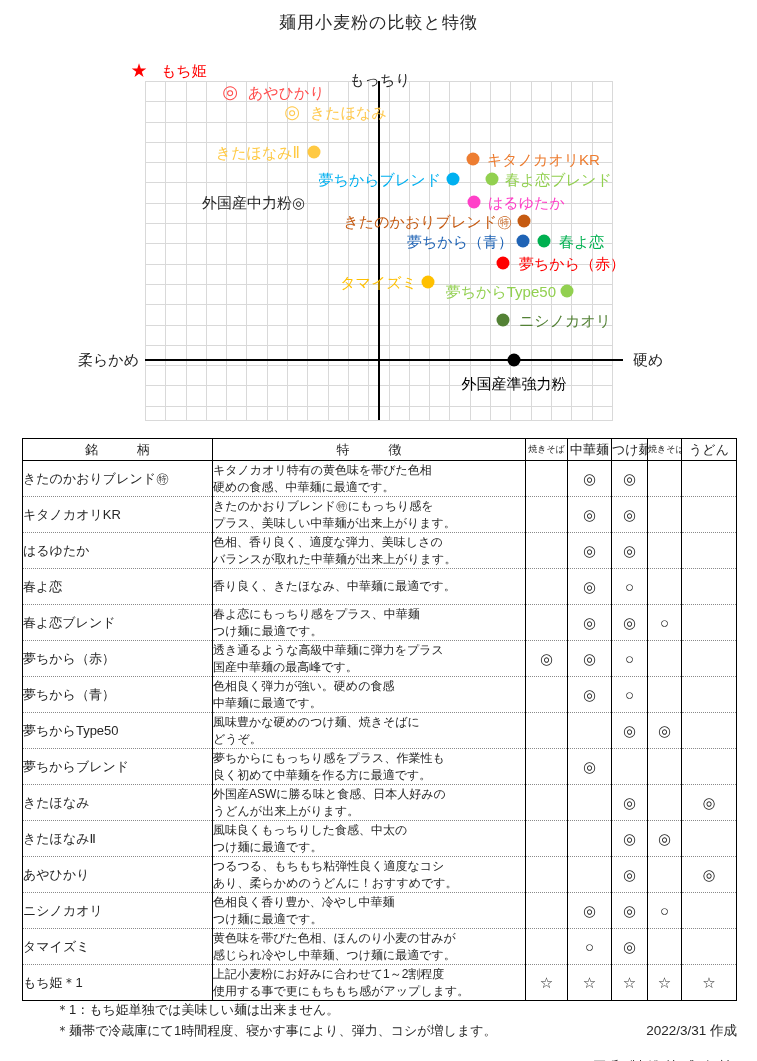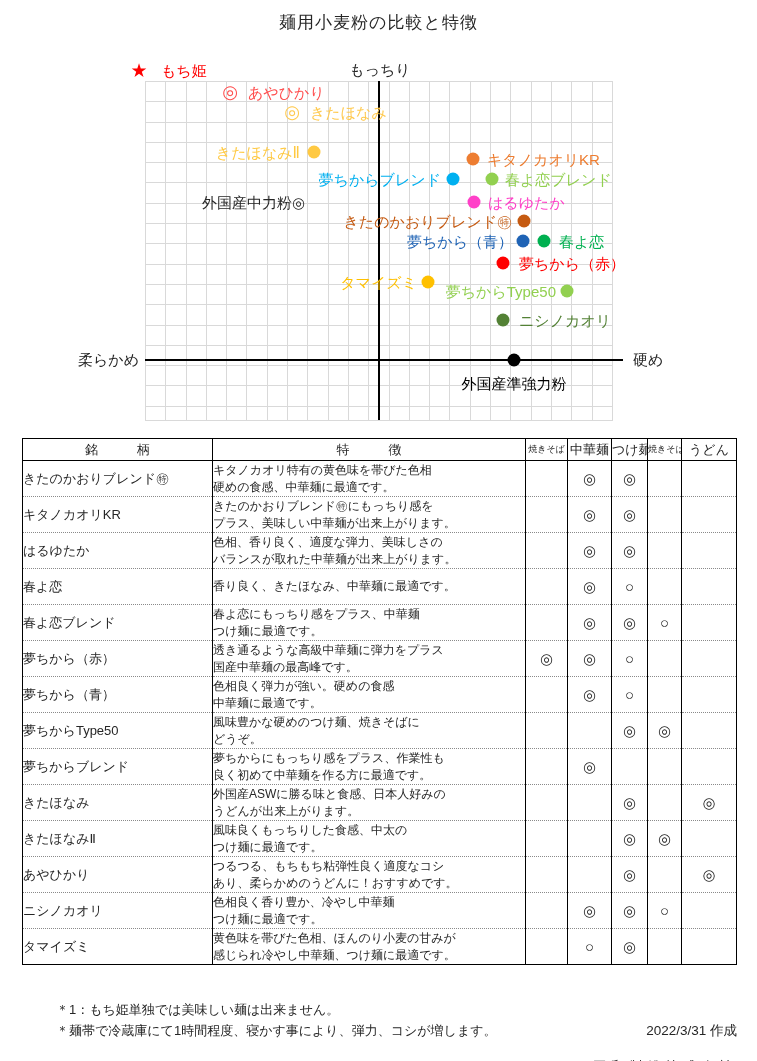--- a/index.html
+++ b/index.html
@@ -17,21 +17,21 @@
   .grid {
     position:absolute; left:145px; top:81px; width:467px; height:339px;
     background-image:
       repeating-linear-gradient(to right,  #d9d9d9 0 1px, transparent 1px 20.3px),
       repeating-linear-gradient(to bottom, #d9d9d9 0 1px, transparent 1px 20.3px);
     border-right:1px solid #d9d9d9; border-bottom:1px solid #d9d9d9;
   }
   .vaxis { position:absolute; left:378px; top:81px;  width:2px;  height:339px; background:#000; }
   .haxis { position:absolute; left:145px; top:359px; width:478px; height:2px;  background:#000; }
   .axis-label { position:absolute; font-size:15px; white-space:nowrap; color:#262626; }
-  .axis-top   { left:380px; top:70px;  transform:translate(-50%,-50%); }
+  .axis-top   { left:380px; top:80px;  transform:translate(-50%,-50%); }
   .axis-left  { left:139px; top:360px; transform:translate(-100%,-50%); }
   .axis-right { left:633px; top:360px; transform:translateY(-50%); }
   .marker { position:absolute; transform:translate(-50%,-50%); }
   .marker.dot { width:13px; height:13px; border-radius:50%; }
   .marker.star { font-size:19px; line-height:1; }
   .marker.double-circle { font-size:18px; line-height:1; font-weight:bold; }
   .plabel {
     position:absolute; font-size:15px; line-height:1; white-space:nowrap;
     transform:translateY(-50%);
   }
@@ -262,20 +262,29 @@
         </tr>
         <tr class="row">
           <td class="name">タマイズミ</td>
           <td class="desc">黄色味を帯びた色相、ほんのり小麦の甘みが<br>感じられ冷やし中華麺、つけ麺に最適です。</td>
           <td class="mark"></td>
           <td class="mark">○</td>
           <td class="mark">◎</td>
           <td class="mark"></td>
           <td class="mark"></td>
         </tr>
+        <tr class="row">
+          <td class="name">もち姫＊1</td>
+          <td class="desc">上記小麦粉にお好みに合わせて1～2割程度<br>使用する事で更にもちもち感がアップします。</td>
+          <td class="mark">☆</td>
+          <td class="mark">☆</td>
+          <td class="mark">☆</td>
+          <td class="mark">☆</td>
+          <td class="mark">☆</td>
+        </tr>
       </tbody>
   </table>
 
   <div class="note note-1">＊1：もち姫単独では美味しい麺は出来ません。</div>
   <div class="note note-2">＊麺帯で冷蔵庫にて1時間程度、寝かす事により、弾力、コシが増します。</div>
   <div class="company">平和製粉株式会社</div>
   <div class="cdate">2022/3/31 作成</div>
 
 </div>
 

